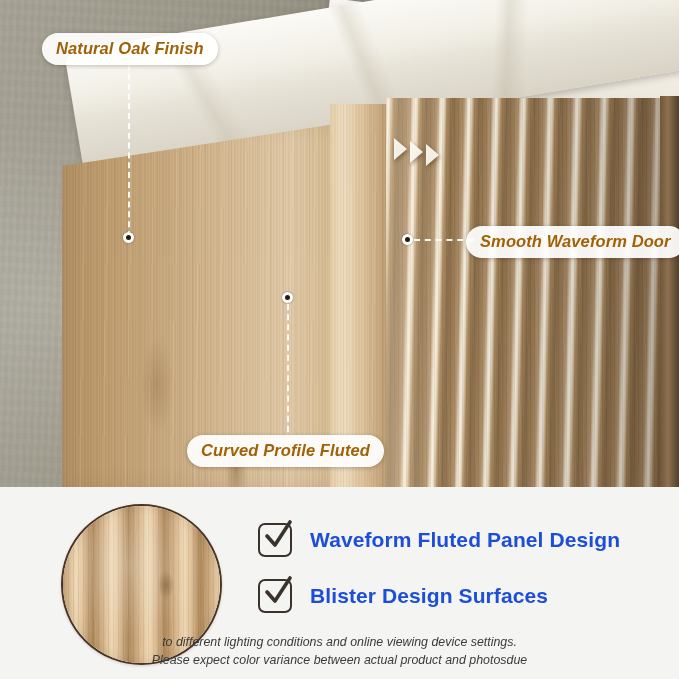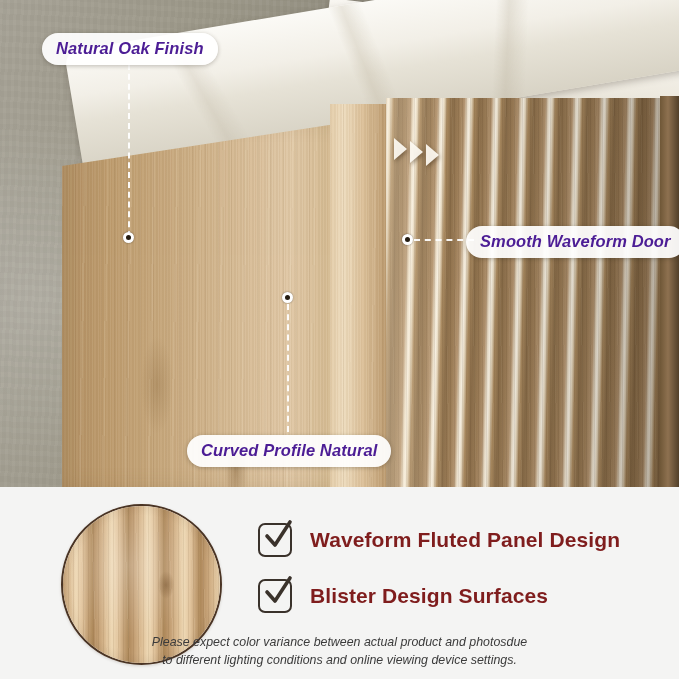--- a/index.html
+++ b/index.html
@@ -167,21 +167,21 @@
   .chev.c3{left:32px;top:12px;}
 
   
   .pill{
     position:absolute;
     background:rgba(255,255,255,.93);
     border-radius:16px;
     padding:6px 14px 7px;
     font-weight:bold;font-style:italic;
     font-size:16.5px;letter-spacing:.1px;
-    color:#4c1d95;white-space:nowrap;
+    color:#a16207;white-space:nowrap;
     box-shadow:0 1px 4px rgba(40,32,20,.28);
   }
   .dash-v{
     position:absolute;width:0;border-left:2px dashed rgba(255,255,255,.93);
   }
   .dash-h{
     position:absolute;height:0;border-top:2px dashed rgba(255,255,255,.93);
   }
   .marker{
     position:absolute;width:11px;height:11px;border-radius:50%;
@@ -228,21 +228,21 @@
   }
 
   .features{position:absolute;left:258px;top:36px;}
   .feat{display:flex;align-items:center;margin-bottom:22px;}
   .cbox{
     position:relative;width:30px;height:30px;flex:0 0 30px;
     border:2.5px solid #3a322b;border-radius:7px;margin-right:18px;
   }
   .cbox svg{position:absolute;left:-1px;top:-8px;width:38px;height:38px;overflow:visible;}
   .feat-label{
-    font-size:21px;font-weight:bold;color:#7f1d1d;letter-spacing:.1px;white-space:nowrap;
+    font-size:21px;font-weight:bold;color:#1d4ed8;letter-spacing:.1px;white-space:nowrap;
   }
   .disclaimer{
     position:absolute;left:0;top:146px;width:679px;
     text-align:center;font-style:italic;font-size:12.4px;
     line-height:1.48;color:#3b3b3b;
   }
   .disclaimer span{display:block;}
 </style>
 </head>
 <body>
@@ -300,21 +300,21 @@
     <div class="dash-v" style="left:128px;top:64px;height:173px;"></div>
     <div class="marker" style="left:123px;top:232px;"></div>
     <div class="pill" style="left:42px;top:33px;">Natural Oak Finish</div>
 
     <div class="marker" style="left:402px;top:234px;"></div>
     <div class="dash-h" style="left:414px;top:239px;width:60px;"></div>
     <div class="pill" style="left:466px;top:226px;">Smooth Waveform Door</div>
 
     <div class="marker" style="left:282px;top:292px;"></div>
     <div class="dash-v" style="left:287px;top:304px;height:128px;"></div>
-    <div class="pill" style="left:187px;top:435px;">Curved Profile Natural</div>
+    <div class="pill" style="left:187px;top:435px;">Curved Profile Fluted</div>
   </div>
 
   <div class="bottom">
 
     <div class="swatch">
       <div class="sw-ribs"></div>
       <div class="sw-grain"></div>
       <div class="sw-knot"></div>
       <div class="sw-vig"></div>
     </div>
@@ -332,17 +332,17 @@
         <span class="cbox">
           <svg viewBox="0 0 38 38" fill="none">
             <path d="M8 19 L16 28 L31 5" stroke="#3a322b" stroke-width="3.6" stroke-linecap="round" stroke-linejoin="round"></path>
           </svg>
         </span>
         <span class="feat-label">Blister Design Surfaces</span>
       </div>
     </div>
 
     <div class="disclaimer">
+      <span>to different lighting conditions and online viewing device settings.</span>
       <span>Please expect color variance between actual product and photosdue</span>
-      <span>to different lighting conditions and online viewing device settings.</span>
     </div>
   </div>
 </div>
 
 </body></html>

